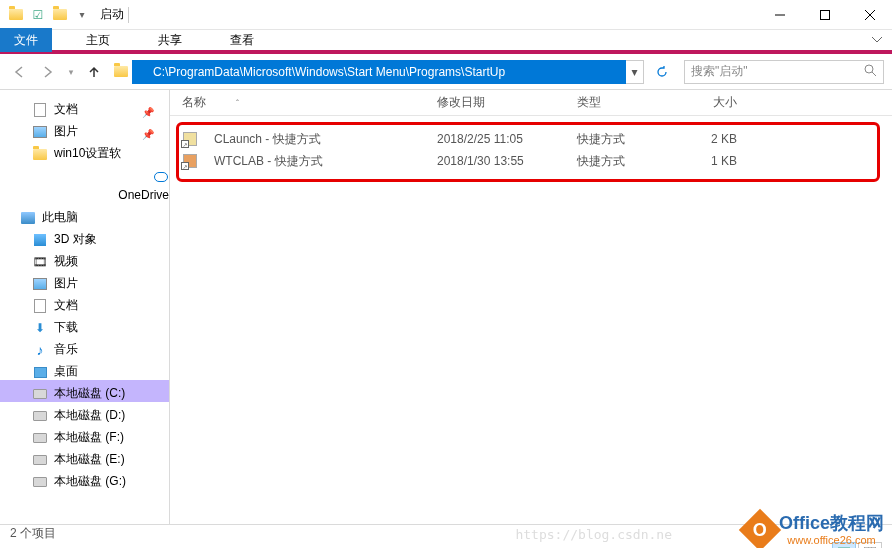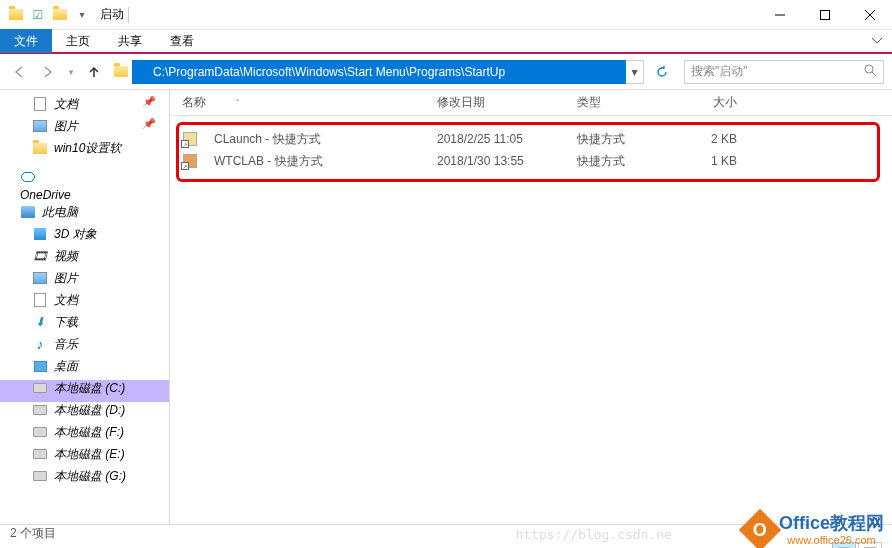--- a/index.html
+++ b/index.html
@@ -5,40 +5,40 @@
     * { margin: 0; padding: 0; box-sizing: border-box; font-family: "Microsoft YaHei", "Segoe UI", sans-serif; }
     body { width: 892px; height: 548px; background: #fff; font-size: 12px; color: #000; position: relative; overflow: hidden; }
     
     .titlebar { height: 30px; display: flex; align-items: center; padding-left: 8px; background: #fff; border-bottom: 1px solid #e5e5e5; }
     .titlebar-icons { display: flex; gap: 6px; align-items: center; }
     .ti-icon { width: 16px; height: 16px; display: flex; align-items: center; justify-content: center; }
     .titlebar-title { margin-left: 10px; }
     .title-controls { margin-left: auto; display: flex; }
     .title-btn { width: 45px; height: 30px; display: flex; align-items: center; justify-content: center; color: #000; }
     
-    .ribbon { height: 24px; display: flex; align-items: center; background: #fff; border-bottom: 2px solid #be185d; }
+    .ribbon { height: 24px; display: flex; align-items: center; background: #fff; border-bottom: 4px solid #be185d; gap: 20px; }
     .ribbon-tab { padding: 4px 14px; height: 24px; display: flex; align-items: center; }
     .ribbon-tab.file { background: #1979ca; color: #fff; }
     .ribbon-tab.normal { color: #000; }
     .ribbon-expand { margin-left: auto; padding: 0 10px; color: #666; }
     
     .navbar { height: 36px; display: flex; align-items: center; padding: 4px 8px; gap: 4px; border-bottom: 1px solid #dadada; }
     .nav-btn { width: 24px; height: 24px; display: flex; align-items: center; justify-content: center; color: #999; }
     .nav-btn.enabled { color: #333; }
     .addr-wrap { flex: 1; display: flex; align-items: center; }
     .addr-folder { width: 22px; height: 22px; display: flex; align-items: center; justify-content: center; }
     .addr-path { flex: 1; height: 24px; border: 1px solid #0078d7; background: #0078d7; color: #fff; padding: 2px 20px; font-size: 12px; display: flex; align-items: center; }
     .addr-drop { width: 18px; height: 24px; border: 1px solid #ccc; border-left: none; display: flex; align-items: center; justify-content: center; background: #fff; color: #555; }
     .refresh-btn { width: 24px; height: 24px; display: flex; align-items: center; justify-content: center; color: #0078d7; margin-left: 2px; }
     .search-wrap { width: 200px; height: 24px; border: 1px solid #ccc; display: flex; align-items: center; padding: 0 6px; margin-left: 6px; color: #888; }
     .search-wrap span:first-child { flex: 1; }
     
     .body-area { display: flex; height: calc(100% - 30px - 24px - 36px - 24px); }
     .sidebar { width: 170px; border-right: 1px solid #dadada; padding-top: 6px; overflow: hidden; }
-    .qa-item, .tree-item { display: flex; align-items: flex-start; height: 22px; padding-left: 20px; gap: 6px; font-style: italic; }
+    .qa-item, .tree-item { display: flex; align-items: flex-end; height: 22px; padding-left: 20px; gap: 6px; }
     .qa-item .pin { margin-left: auto; margin-right: 14px; color: #777; font-size: 10px; }
     .qa-item.indent { padding-left: 32px; }
     .tree-item.indent1 { padding-left: 32px; }
     .tree-item.selected { background: #c4b5fd; }
     .tree-sep { height: 10px; }
     .tree-icon { width: 16px; height: 16px; display: flex; align-items: center; justify-content: center; }
     .folder-mini { width: 14px; height: 11px; background: linear-gradient(#ffe9a6, #f9c846); border-radius: 1px; position: relative; }
     .folder-mini:before { content: ""; position: absolute; top: -3px; left: 0; width: 6px; height: 3px; background: #f9c846; border-radius: 1px 1px 0 0; }
     .doc-mini { width: 12px; height: 14px; background: #fff; border: 1px solid #999; position: relative; }
     .pic-mini { width: 14px; height: 12px; background: linear-gradient(#9fd4ff, #5aaee8); border: 1px solid #888; }

